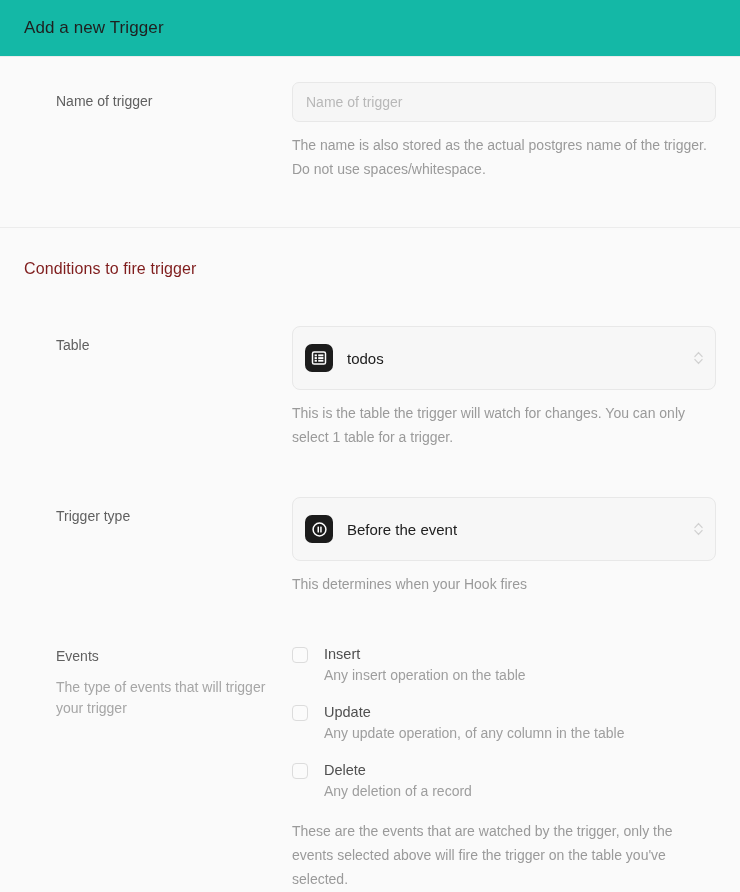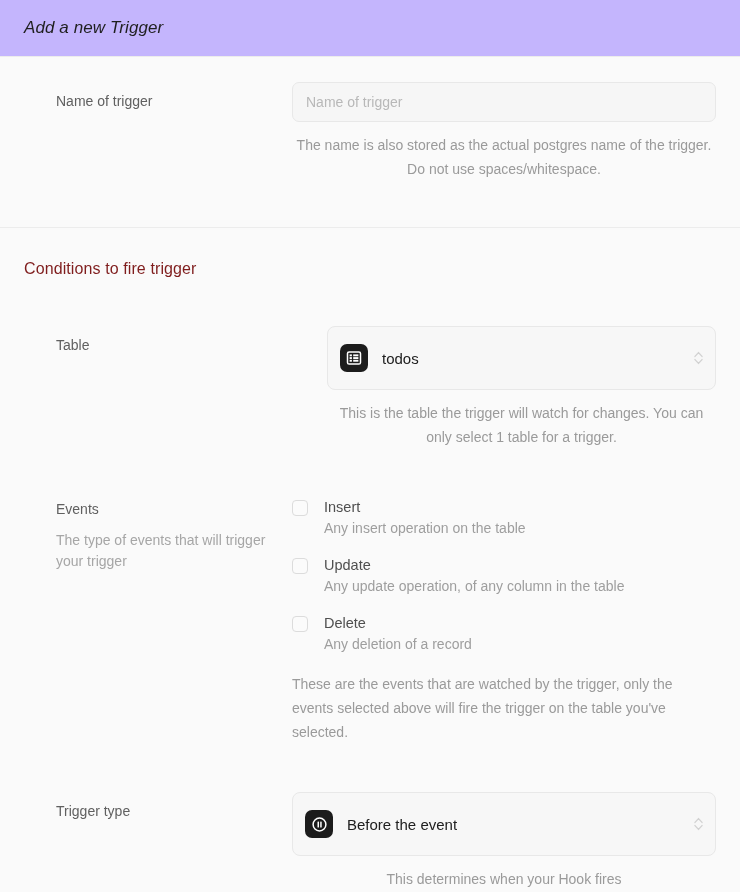--- a/index.html
+++ b/index.html
@@ -18,22 +18,21 @@
     background: #fafafa;
     overflow: hidden;
   }
 
   
   .panel-header {
     height: 56px;
     display: flex;
     align-items: center;
     padding: 0 24px;
-    background: #c4b5fd;
-    font-style: italic;
+    background: #14b8a6;
   }
   .panel-title {
     font-size: 17px;
     color: #1f1f1f;
     font-weight: 400;
     letter-spacing: 0.1px;
   }
 
   .divider {
     height: 1px;
@@ -94,21 +93,20 @@
     outline: none;
   }
   .text-input::placeholder { color: #b8b8b8; }
 
   .helper-text {
     font-size: 14px;
     color: #9a9a9a;
     line-height: 24px;
     margin-top: 11px;
     max-width: 452px;
-    text-align: center;
   }
 
   
   .select-control {
     position: relative;
     width: 100%;
     height: 64px;
     border: 1px solid #e8e8e8;
     border-radius: 8px;
     background: #f7f7f7;
@@ -211,21 +209,21 @@
       <input class="text-input" type="text" placeholder="Name of trigger" style="">
       <div class="helper-text">The name is also stored as the actual postgres name of the trigger. Do not use spaces/whitespace.</div>
     </div>
   </div>
 
   <div style="height:46px;"></div>
   <div class="divider"></div>
 
   <div class="section-heading">Conditions to fire trigger</div>
 
-  <div class="row" style="padding-top:48px;gap:35px;">
+  <div class="row" style="padding-top:48px;">
     <div class="row-label-col">
       <span class="field-label">Table</span>
     </div>
     <div class="row-field-col">
       <div class="select-control">
         <span class="select-icon">
           <svg width="16" height="16" viewBox="0 0 16 16" aria-hidden="true">
             <rect x="1.5" y="2" width="13" height="12" rx="1.6" fill="none" stroke="#ffffff" stroke-width="1.5"></rect>
             <rect x="3.6" y="4.4" width="2.3" height="1.9" fill="#ffffff"></rect>
             <rect x="7.2" y="4.4" width="5.2" height="1.9" fill="#ffffff"></rect>
@@ -241,57 +239,20 @@
             <path d="M2 6.4 L5.5 2.6 L9 6.4" fill="none" stroke="#d2d2d2" stroke-width="1.4" stroke-linecap="round" stroke-linejoin="round"></path>
             <path d="M2 9.6 L5.5 13.4 L9 9.6" fill="none" stroke="#d2d2d2" stroke-width="1.4" stroke-linecap="round" stroke-linejoin="round"></path>
           </svg>
         </span>
       </div>
       <div class="helper-text">This is the table the trigger will watch for changes. You can only select 1 table for a trigger.</div>
     </div>
   </div>
 
   <div class="row" style="padding-top:48px;">
-    <div class="row-label-col" style="padding-top:2px;">
-      <span class="field-label">Events</span>
-      <span class="field-sublabel">The type of events that will trigger your trigger</span>
-    </div>
-    <div class="row-field-col">
-      <div class="checkbox-list">
-
-        <div class="checkbox-item">
-          <span class="checkbox-box"></span>
-          <span class="checkbox-texts">
-            <span class="checkbox-title">Insert</span>
-            <span class="checkbox-desc">Any insert operation on the table</span>
-          </span>
-        </div>
-
-        <div class="checkbox-item">
-          <span class="checkbox-box"></span>
-          <span class="checkbox-texts">
-            <span class="checkbox-title">Update</span>
-            <span class="checkbox-desc">Any update operation, of any column in the table</span>
-          </span>
-        </div>
-
-        <div class="checkbox-item">
-          <span class="checkbox-box"></span>
-          <span class="checkbox-texts">
-            <span class="checkbox-title">Delete</span>
-            <span class="checkbox-desc">Any deletion of a record</span>
-          </span>
-        </div>
-
-      </div>
-      <div class="events-helper">These are the events that are watched by the trigger, only the events selected above will fire the trigger on the table you've selected.</div>
-    </div>
-  </div>
-
-  <div class="row" style="padding-top:48px;">
     <div class="row-label-col">
       <span class="field-label">Trigger type</span>
     </div>
     <div class="row-field-col">
       <div class="select-control">
         <span class="select-icon">
           <svg width="17" height="17" viewBox="0 0 17 17" aria-hidden="true">
             <circle cx="8.5" cy="8.5" r="6.4" fill="none" stroke="#ffffff" stroke-width="1.5"></circle>
             <rect x="6.5" y="5.6" width="1.5" height="5.8" rx="0.5" fill="#ffffff"></rect>
             <rect x="9.2" y="5.6" width="1.5" height="5.8" rx="0.5" fill="#ffffff"></rect>
@@ -302,15 +263,52 @@
           <svg width="11" height="16" viewBox="0 0 11 16" aria-hidden="true">
             <path d="M2 6.4 L5.5 2.6 L9 6.4" fill="none" stroke="#d2d2d2" stroke-width="1.4" stroke-linecap="round" stroke-linejoin="round"></path>
             <path d="M2 9.6 L5.5 13.4 L9 9.6" fill="none" stroke="#d2d2d2" stroke-width="1.4" stroke-linecap="round" stroke-linejoin="round"></path>
           </svg>
         </span>
       </div>
       <div class="helper-text">This determines when your Hook fires</div>
     </div>
   </div>
 
+  <div class="row" style="padding-top:48px;">
+    <div class="row-label-col" style="padding-top:2px;">
+      <span class="field-label">Events</span>
+      <span class="field-sublabel">The type of events that will trigger your trigger</span>
+    </div>
+    <div class="row-field-col">
+      <div class="checkbox-list">
+
+        <div class="checkbox-item">
+          <span class="checkbox-box"></span>
+          <span class="checkbox-texts">
+            <span class="checkbox-title">Insert</span>
+            <span class="checkbox-desc">Any insert operation on the table</span>
+          </span>
+        </div>
+
+        <div class="checkbox-item">
+          <span class="checkbox-box"></span>
+          <span class="checkbox-texts">
+            <span class="checkbox-title">Update</span>
+            <span class="checkbox-desc">Any update operation, of any column in the table</span>
+          </span>
+        </div>
+
+        <div class="checkbox-item">
+          <span class="checkbox-box"></span>
+          <span class="checkbox-texts">
+            <span class="checkbox-title">Delete</span>
+            <span class="checkbox-desc">Any deletion of a record</span>
+          </span>
+        </div>
+
+      </div>
+      <div class="events-helper">These are the events that are watched by the trigger, only the events selected above will fire the trigger on the table you've selected.</div>
+    </div>
+  </div>
+
   <div class="spacer-bottom"></div>
 
 </div>
 
 </body></html>

